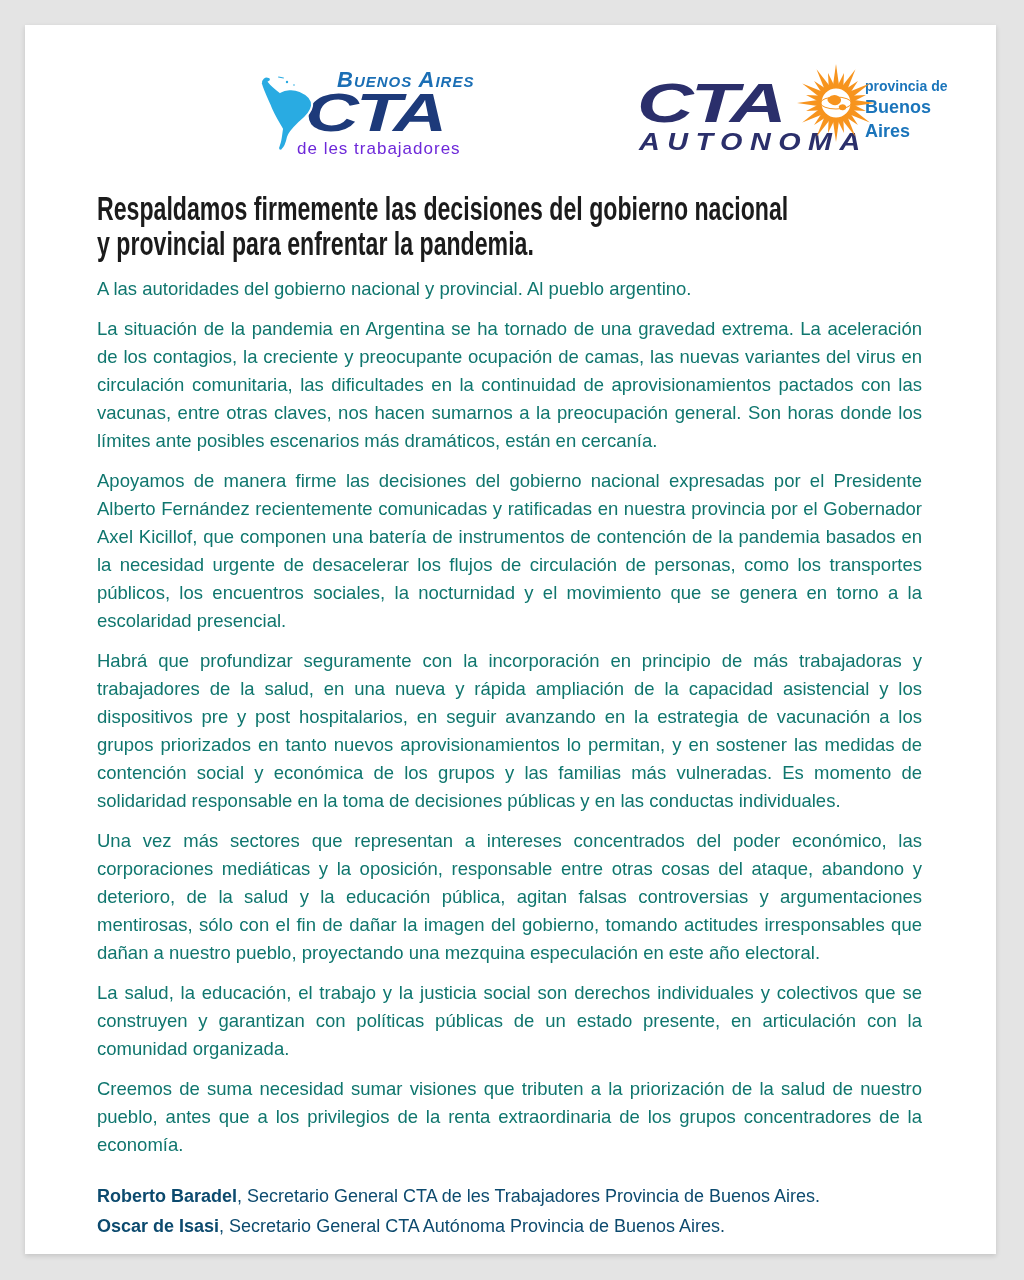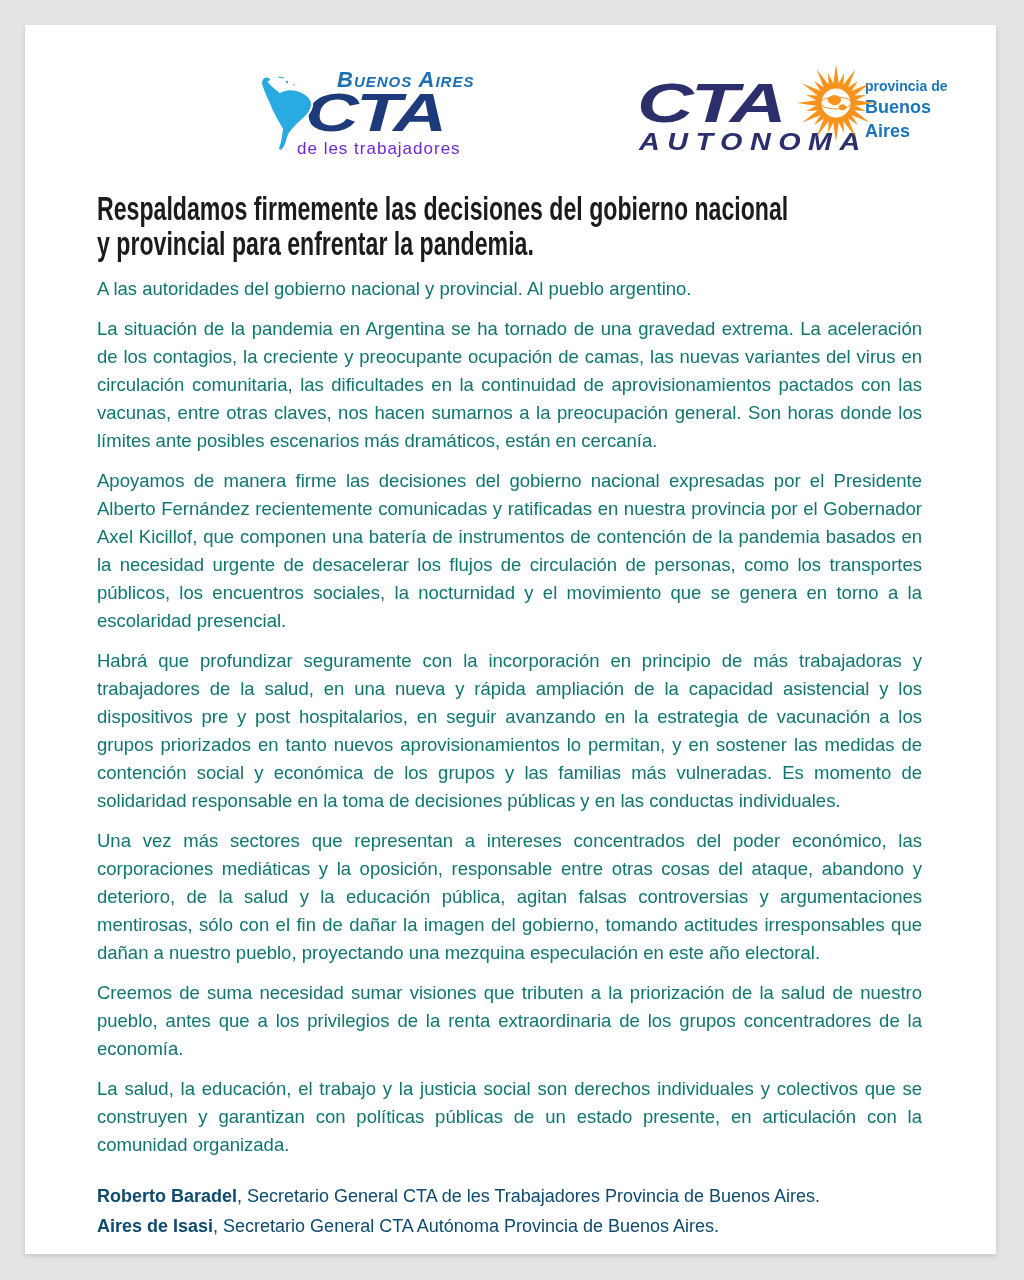--- a/index.html
+++ b/index.html
@@ -130,24 +130,24 @@
         <div class="tline">Respaldamos firmemente las decisiones del gobierno nacional</div>
         <div class="tline">y provincial para enfrentar la pandemia.</div>
       </h1>
 
       <div id="paragraphs">
           <p class="body-para">A las autoridades del gobierno nacional y provincial. Al pueblo argentino.</p>
           <p class="body-para">La situación de la pandemia en Argentina se ha tornado de una gravedad extrema. La aceleración de los contagios, la creciente y preocupante ocupación de camas, las nuevas variantes del virus en circulación comunitaria, las dificultades en la continuidad de aprovisionamientos pactados con las vacunas, entre otras claves, nos hacen sumarnos a la preocupación general. Son horas donde los límites ante posibles escenarios más dramáticos, están en cercanía.</p>
           <p class="body-para">Apoyamos de manera firme las decisiones del gobierno nacional expresadas por el Presidente Alberto Fernández recientemente comunicadas y ratificadas en nuestra provincia por el Gobernador Axel Kicillof, que componen una batería de instrumentos de contención de la pandemia basados en la necesidad urgente de desacelerar los flujos de circulación de personas, como los transportes públicos, los encuentros sociales, la nocturnidad y el movimiento que se genera en torno a la escolaridad presencial.</p>
           <p class="body-para">Habrá que profundizar seguramente con la incorporación en principio de más trabajadoras y trabajadores de la salud, en una nueva y rápida ampliación de la capacidad asistencial y los dispositivos pre y post hospitalarios, en seguir avanzando en la estrategia de vacunación a los grupos priorizados en tanto nuevos aprovisionamientos lo permitan, y en sostener las medidas de contención social y económica de los grupos y las familias más vulneradas. Es momento de solidaridad responsable en la toma de decisiones públicas y en las conductas individuales.</p>
           <p class="body-para">Una vez más sectores que representan a intereses concentrados del poder económico, las corporaciones mediáticas y la oposición, responsable entre otras cosas del ataque, abandono y deterioro, de la salud y la educación pública, agitan falsas controversias y argumentaciones mentirosas, sólo con el fin de dañar la imagen del gobierno, tomando actitudes irresponsables que dañan a nuestro pueblo, proyectando una mezquina especulación en este año electoral.</p>
+          <p class="body-para">La salud, la educación, el trabajo y la justicia social son derechos individuales y colectivos que se construyen y garantizan con políticas públicas de un estado presente, en articulación con la comunidad organizada.</p>
           <p class="body-para">Creemos de suma necesidad sumar visiones que tributen a la priorización de la salud de nuestro pueblo, antes que a los privilegios de la renta extraordinaria de los grupos concentradores de la economía.</p>
-          <p class="body-para">La salud, la educación, el trabajo y la justicia social son derechos individuales y colectivos que se construyen y garantizan con políticas públicas de un estado presente, en articulación con la comunidad organizada.</p>
         </div>
 
       <div id="signatures">
           <p class="sig-line"><strong>Roberto Baradel</strong><span>, Secretario General CTA de les Trabajadores Provincia de Buenos Aires.</span></p>
-          <p class="sig-line"><strong>Aires de Isasi</strong><span>, Secretario General CTA Autónoma Provincia de Buenos Aires.</span></p>
+          <p class="sig-line"><strong>Oscar de Isasi</strong><span>, Secretario General CTA Autónoma Provincia de Buenos Aires.</span></p>
         </div>
 
     </div>
   </div>
 </div>
 
 </body></html>

